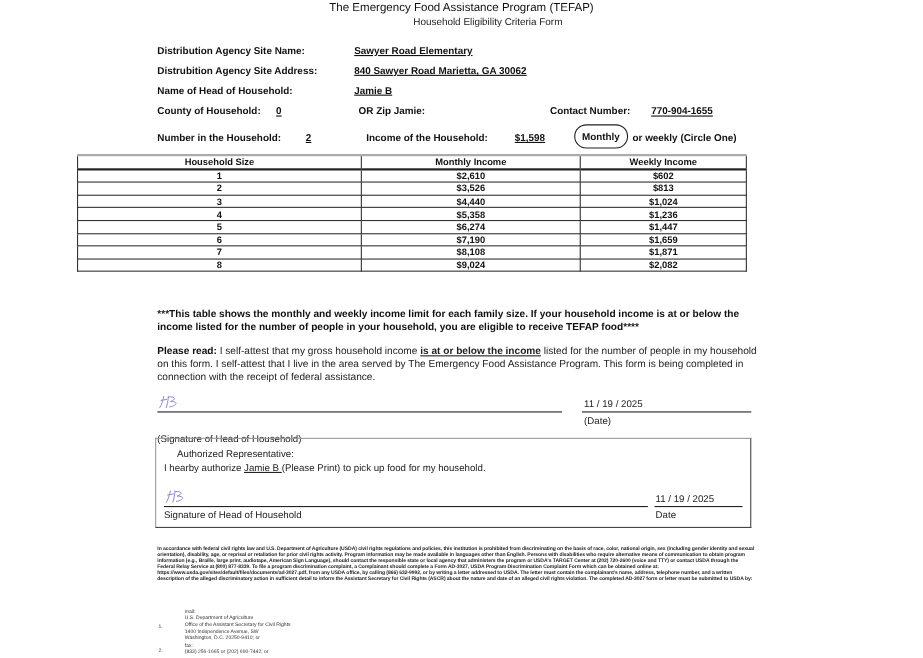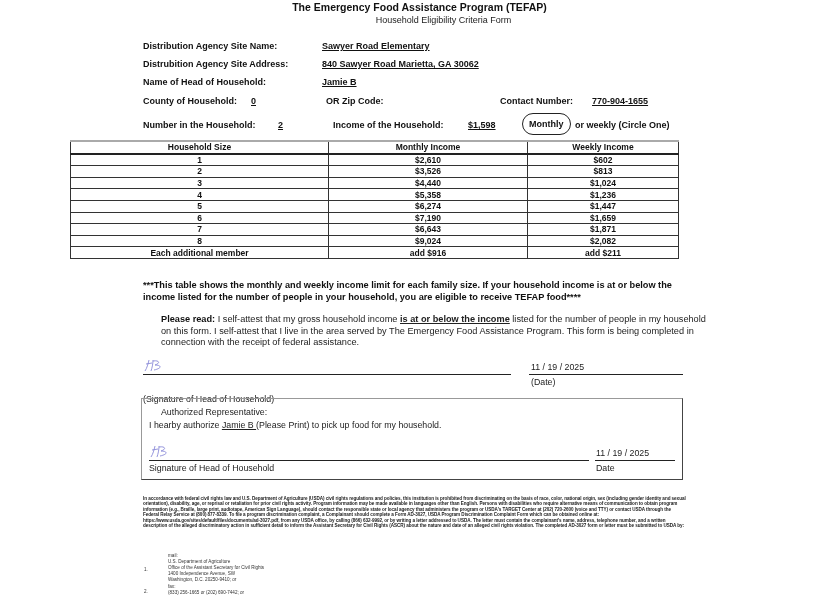--- a/index.html
+++ b/index.html
@@ -1,29 +1,29 @@
 <!DOCTYPE html>
 <html><head>
 <meta charset="utf-8">
 <style>
   html, body { margin:0; padding:0; background:#ffffff; }
   body { width:839px; height:598px; position:relative; overflow:hidden; font-family:"Liberation Sans", sans-serif; color:#111; }
   .abs { position:absolute; white-space:nowrap; }
-  .title { left:0; width:839px; text-align:center; top:1px; font-size:10.5px; font-weight:bold; }
+  .title { left:0; width:839px; text-align:center; top:1px; font-size:10.5px; font-weight:normal; }
   .subtitle { left:0; width:839px; text-align:center; top:15px; font-size:9px; color:#222;padding-left:24px; }
   .lbl { font-size:9px; font-weight:bold; }
   .val { font-size:9px; font-weight:bold; text-decoration:underline; }
   .circle { border:1px solid #222; border-radius:12px; padding:5px 6px; }
   table.inc { position:absolute; left:70px; top:140px; width:609px; border-collapse:collapse; font-size:8.5px; font-weight:bold; }
   table.inc th, table.inc td { border:1px solid #333; text-align:center; padding:0; height:10.6px; line-height:10px; }
   table.inc th { border-top:2px solid #aaa; border-bottom:2px solid #222; }
   table.inc th:first-child, table.inc td:first-child { width:257px; }
   table.inc th:nth-child(2), table.inc td:nth-child(2) { width:198px; }
   .note { left:143px; top:280px; font-size:9.2px; font-weight:bold; line-height:11.5px; white-space:normal; width:550px; }
-  .attest { left:143px; top:314px; font-size:9.2px; line-height:11.5px; white-space:normal; width:550px; color:#222;margin-left:18px; }
+  .attest { left:143px; top:314px; font-size:9.2px; line-height:11.5px; white-space:normal; width:550px; color:#222; }
   .attest b { color:#111; }
   .attest u { font-weight:bold; }
   .line { position:absolute; height:0; border-top:1px solid #222; }
   .small { font-size:8.8px; color:#222; }
   .sig { position:absolute; }
   .box { position:absolute; left:141px; top:398px; width:540px; height:80px; border:1px solid #444; border-top-color:#999; border-left-color:#999; }
   .legal { left:143px; top:496px; width:545px; font-size:4.6px; font-weight:bold; line-height:5.4px; white-space:normal; color:#222; letter-spacing:-0.05px; }
   .addr { font-size:4.6px; line-height:6px; color:#333; }
 </style>
 </head>
@@ -36,21 +36,21 @@
 <div class="abs val" style="left:322px;top:41px;">Sawyer Road Elementary</div>
 
 <div class="abs lbl" style="left:143px;top:59px;">Distrubition Agency Site Address:</div>
 <div class="abs val" style="left:322px;top:59px;">840 Sawyer Road Marietta, GA 30062</div>
 
 <div class="abs lbl" style="left:143px;top:77px;">Name of Head of Household:</div>
 <div class="abs val" style="left:322px;top:77px;">Jamie B</div>
 
 <div class="abs lbl" style="left:143px;top:96px;">County of Household:</div>
 <div class="abs val" style="left:251px;top:96px;">0</div>
-<div class="abs lbl" style="left:326px;top:96px;">OR Zip Code:</div>
+<div class="abs lbl" style="left:326px;top:96px;">OR Zip Jamie:</div>
 <div class="abs val" style="left:400px;top:96px;"></div>
 <div class="abs lbl" style="left:500px;top:96px;">Contact Number:</div>
 <div class="abs val" style="left:592px;top:96px;text-decoration:underline;">770-904-1655</div>
 
 <div class="abs lbl" style="left:143px;top:120px;">Number in the Household:</div>
 <div class="abs val" style="left:278px;top:120px;">2</div>
 <div class="abs lbl" style="left:333px;top:120px;">Income of the Household:</div>
 <div class="abs val" style="left:468px;top:120px;">$1,598</div>
 <div class="abs lbl circle" style="left:522px;top:113px;">Monthly</div>
 <div class="abs lbl" style="left:575px;top:120px;">or weekly (Circle One)</div>
@@ -89,32 +89,27 @@
         <td>$6,274</td>
         <td>$1,447</td>
       </tr>
     <tr>
         <td>6</td>
         <td>$7,190</td>
         <td>$1,659</td>
       </tr>
     <tr>
         <td>7</td>
-        <td>$6,643</td>
+        <td>$8,108</td>
         <td>$1,871</td>
       </tr>
     <tr>
         <td>8</td>
         <td>$9,024</td>
         <td>$2,082</td>
-      </tr>
-    <tr>
-        <td>Each additional member</td>
-        <td>add $916</td>
-        <td>add $211</td>
       </tr>
   </tbody>
 </table>
 
 <div class="abs note">***This table shows the monthly and weekly income limit for each family size. If your household income is at or below the income listed for the number of people in your household, you are eligible to receive TEFAP food****</div>
 
 <div class="abs attest"><b>Please read:</b><span> I self-attest that my gross household income </span><u>is at or below the income</u><span> listed for the number of people in my household on this form. I self-attest that I live in the area served by The Emergency Food Assistance Program. This form is being completed in connection with the receipt of federal assistance.</span></div>
 
 <svg class="sig" style="left:143px;top:358px;" width="24" height="16" viewBox="0 0 24 16">
   <path d="M6 2 C5 6, 4 10, 2 13 M3 6 L9 5 M10 2 C10 6, 9 10, 8 13 M10 3 C16 2, 18 5, 12 7 C18 7, 20 10, 11 12" fill="none" stroke="#8a8ad8" stroke-width="0.9"></path>

